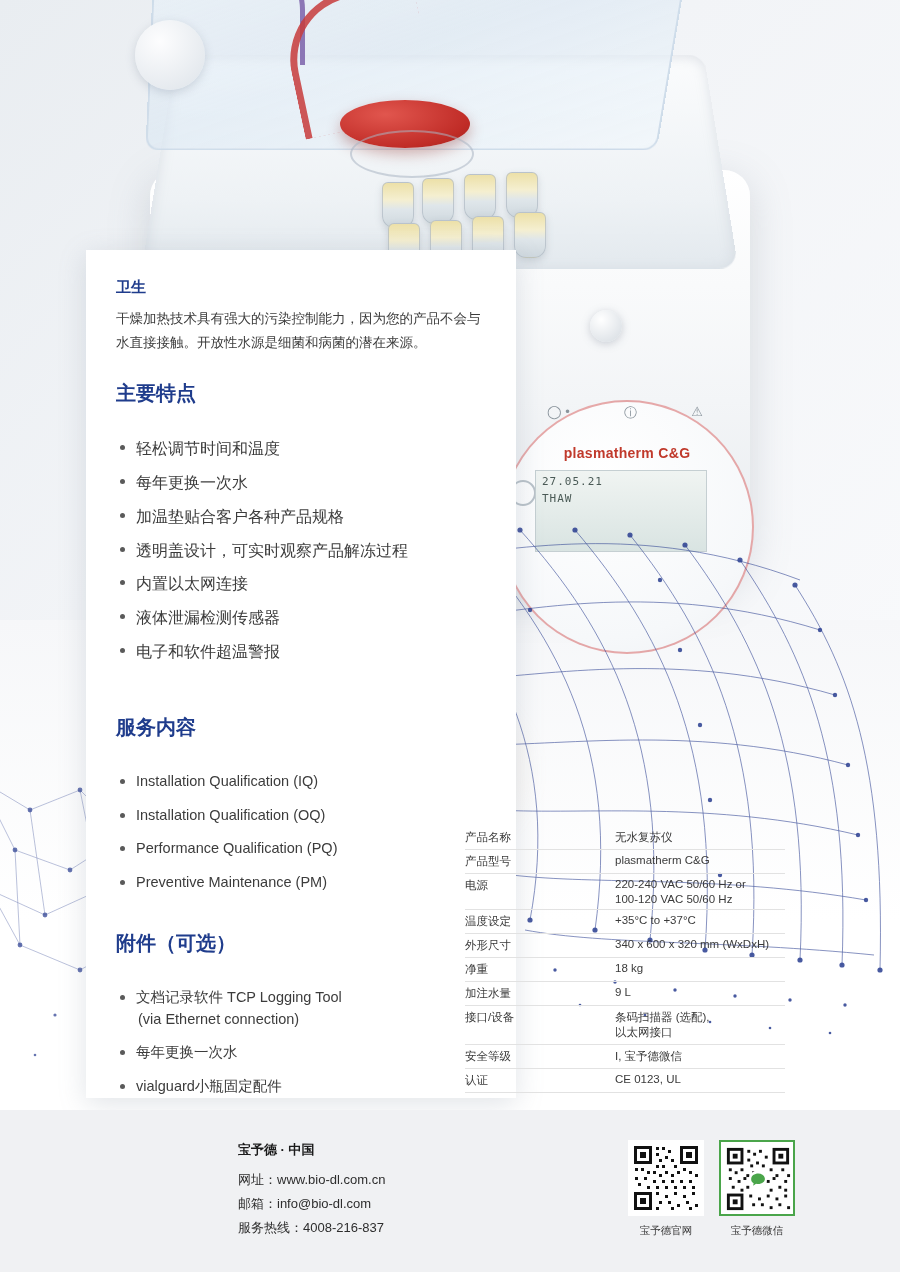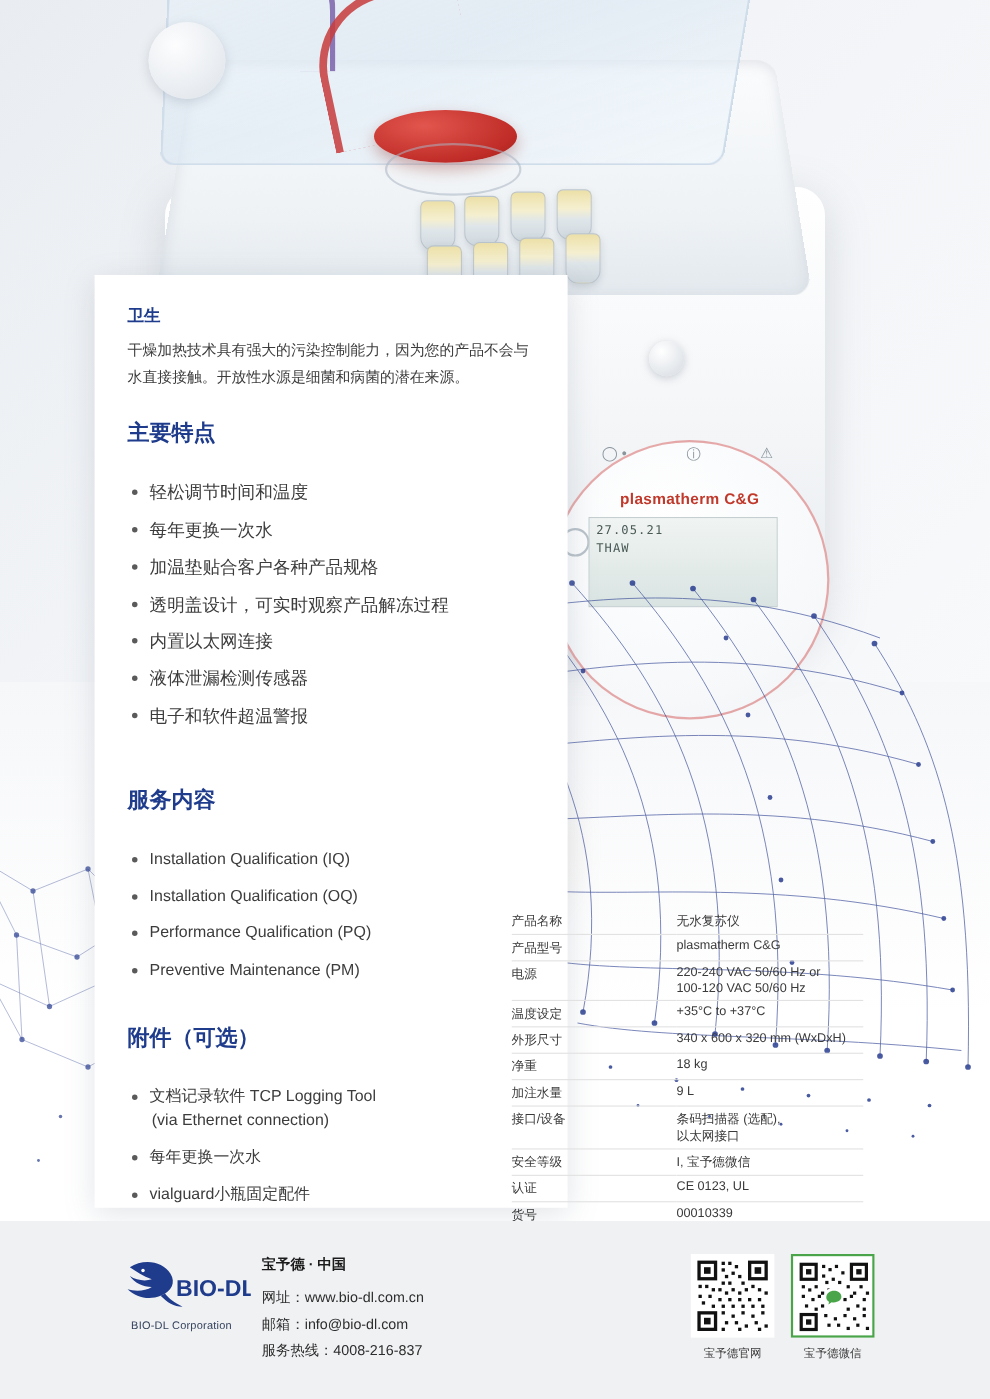--- a/index.html
+++ b/index.html
@@ -547,39 +547,24 @@
       <td class="v">以太网接口</td>
     </tr>
     <tr>
       <td class="k">安全等级</td>
       <td class="v">I, 宝予德微信</td>
     </tr>
     <tr>
       <td class="k">认证</td>
       <td class="v">CE 0123, UL</td>
     </tr>
-    <tr>
-      <td class="k">货号</td>
-      <td class="v">00010339</td>
-    </tr>
   </tbody>
 </table>
 
 <div class="footer">
-  <div class="logo-wrap">
-    <div class="logo-mark">
-      <svg width="128" height="56" viewBox="0 0 128 56" xmlns="http://www.w3.org/2000/svg">
-        <path d="M18,14 C30,6 48,8 55,20 C60,28 56,36 46,40 C36,44 24,42 16,34 C22,36 32,36 38,32 C30,32 22,28 18,22 C24,26 32,27 38,25 C30,22 24,18 18,14 Z" fill="#1f3c8c"></path>
-        <path d="M46,40 C52,46 58,50 66,50 C58,46 54,43 50,38 Z" fill="#1f3c8c"></path>
-        <circle cx="30" cy="17" r="1.6" fill="#ffffff"></circle>
-        <text x="60" y="40" font-family="Liberation Sans, sans-serif" font-size="21" font-weight="bold" fill="#1f3c8c">BIO-DL</text>
-      </svg>
-    </div>
-    <div class="logo-sub">BIO-DL Corporation</div>
-  </div>
 
   <div class="contact">
     <div class="co">宝予德 · 中国</div>
     <div>网址：www.bio-dl.com.cn</div>
     <div>邮箱：info@bio-dl.com</div>
     <div>服务热线：4008-216-837</div>
   </div>
 
   <div class="qr-group">
     <div class="qr-item">

